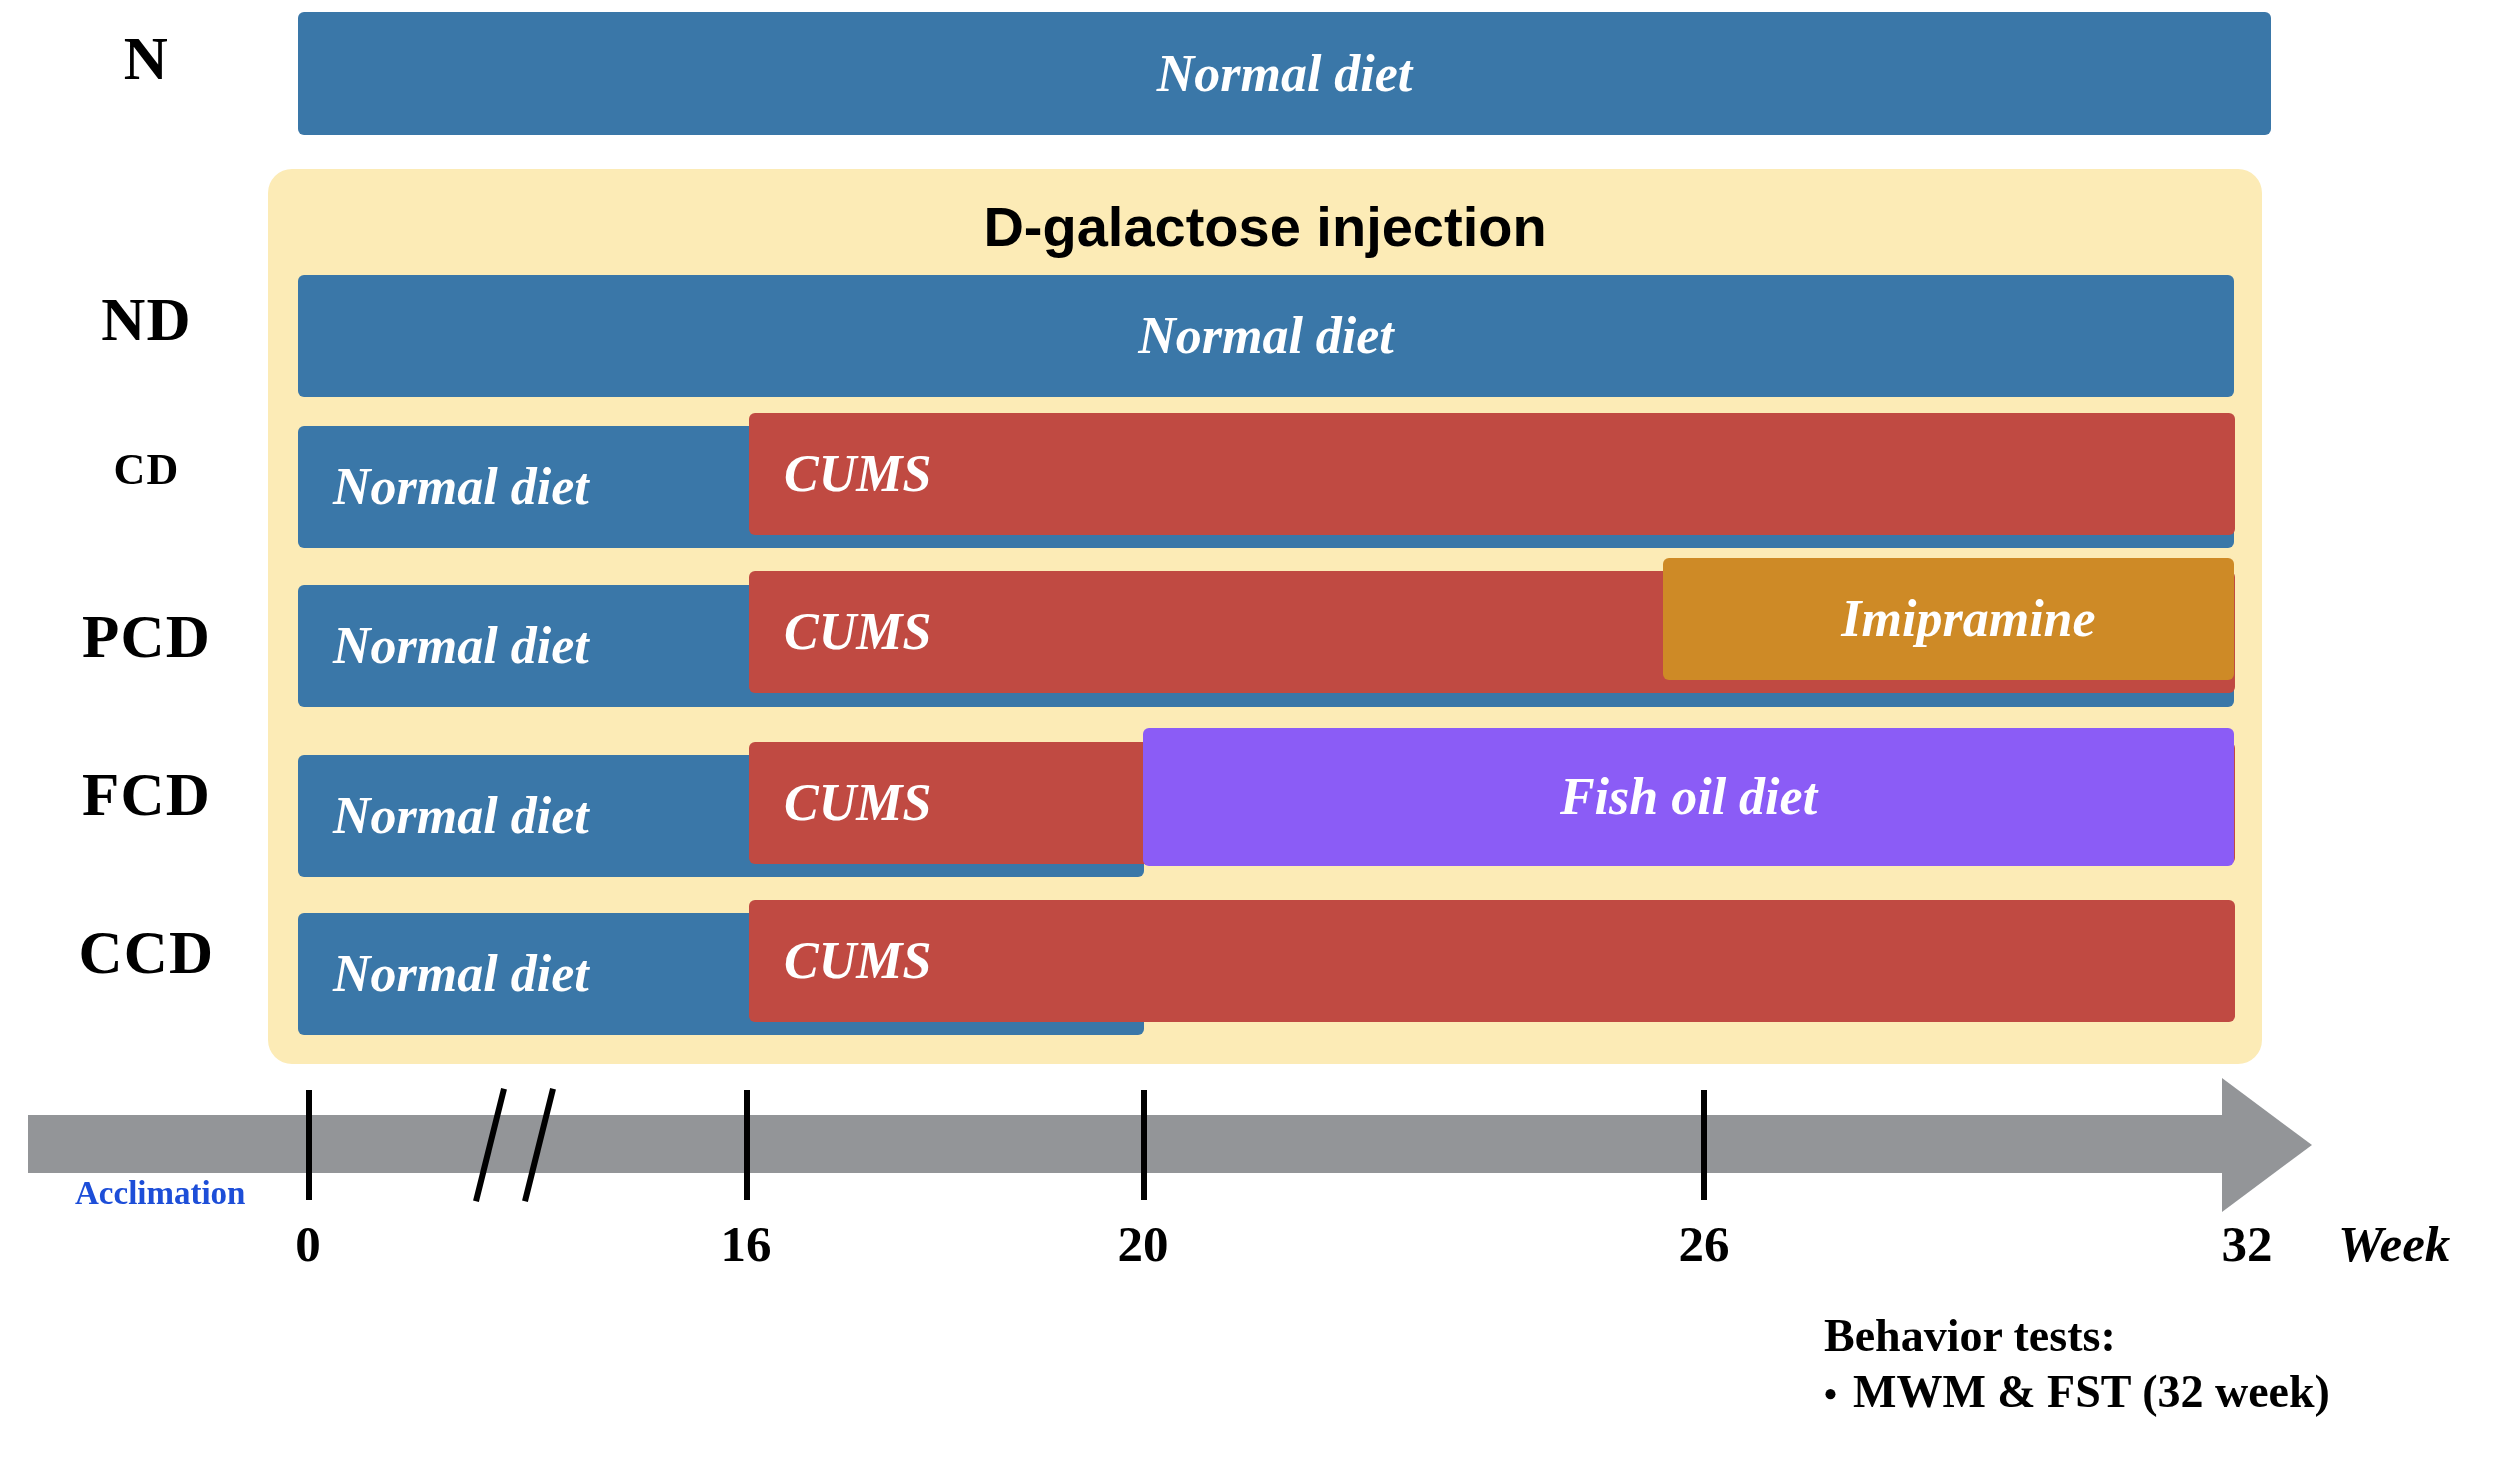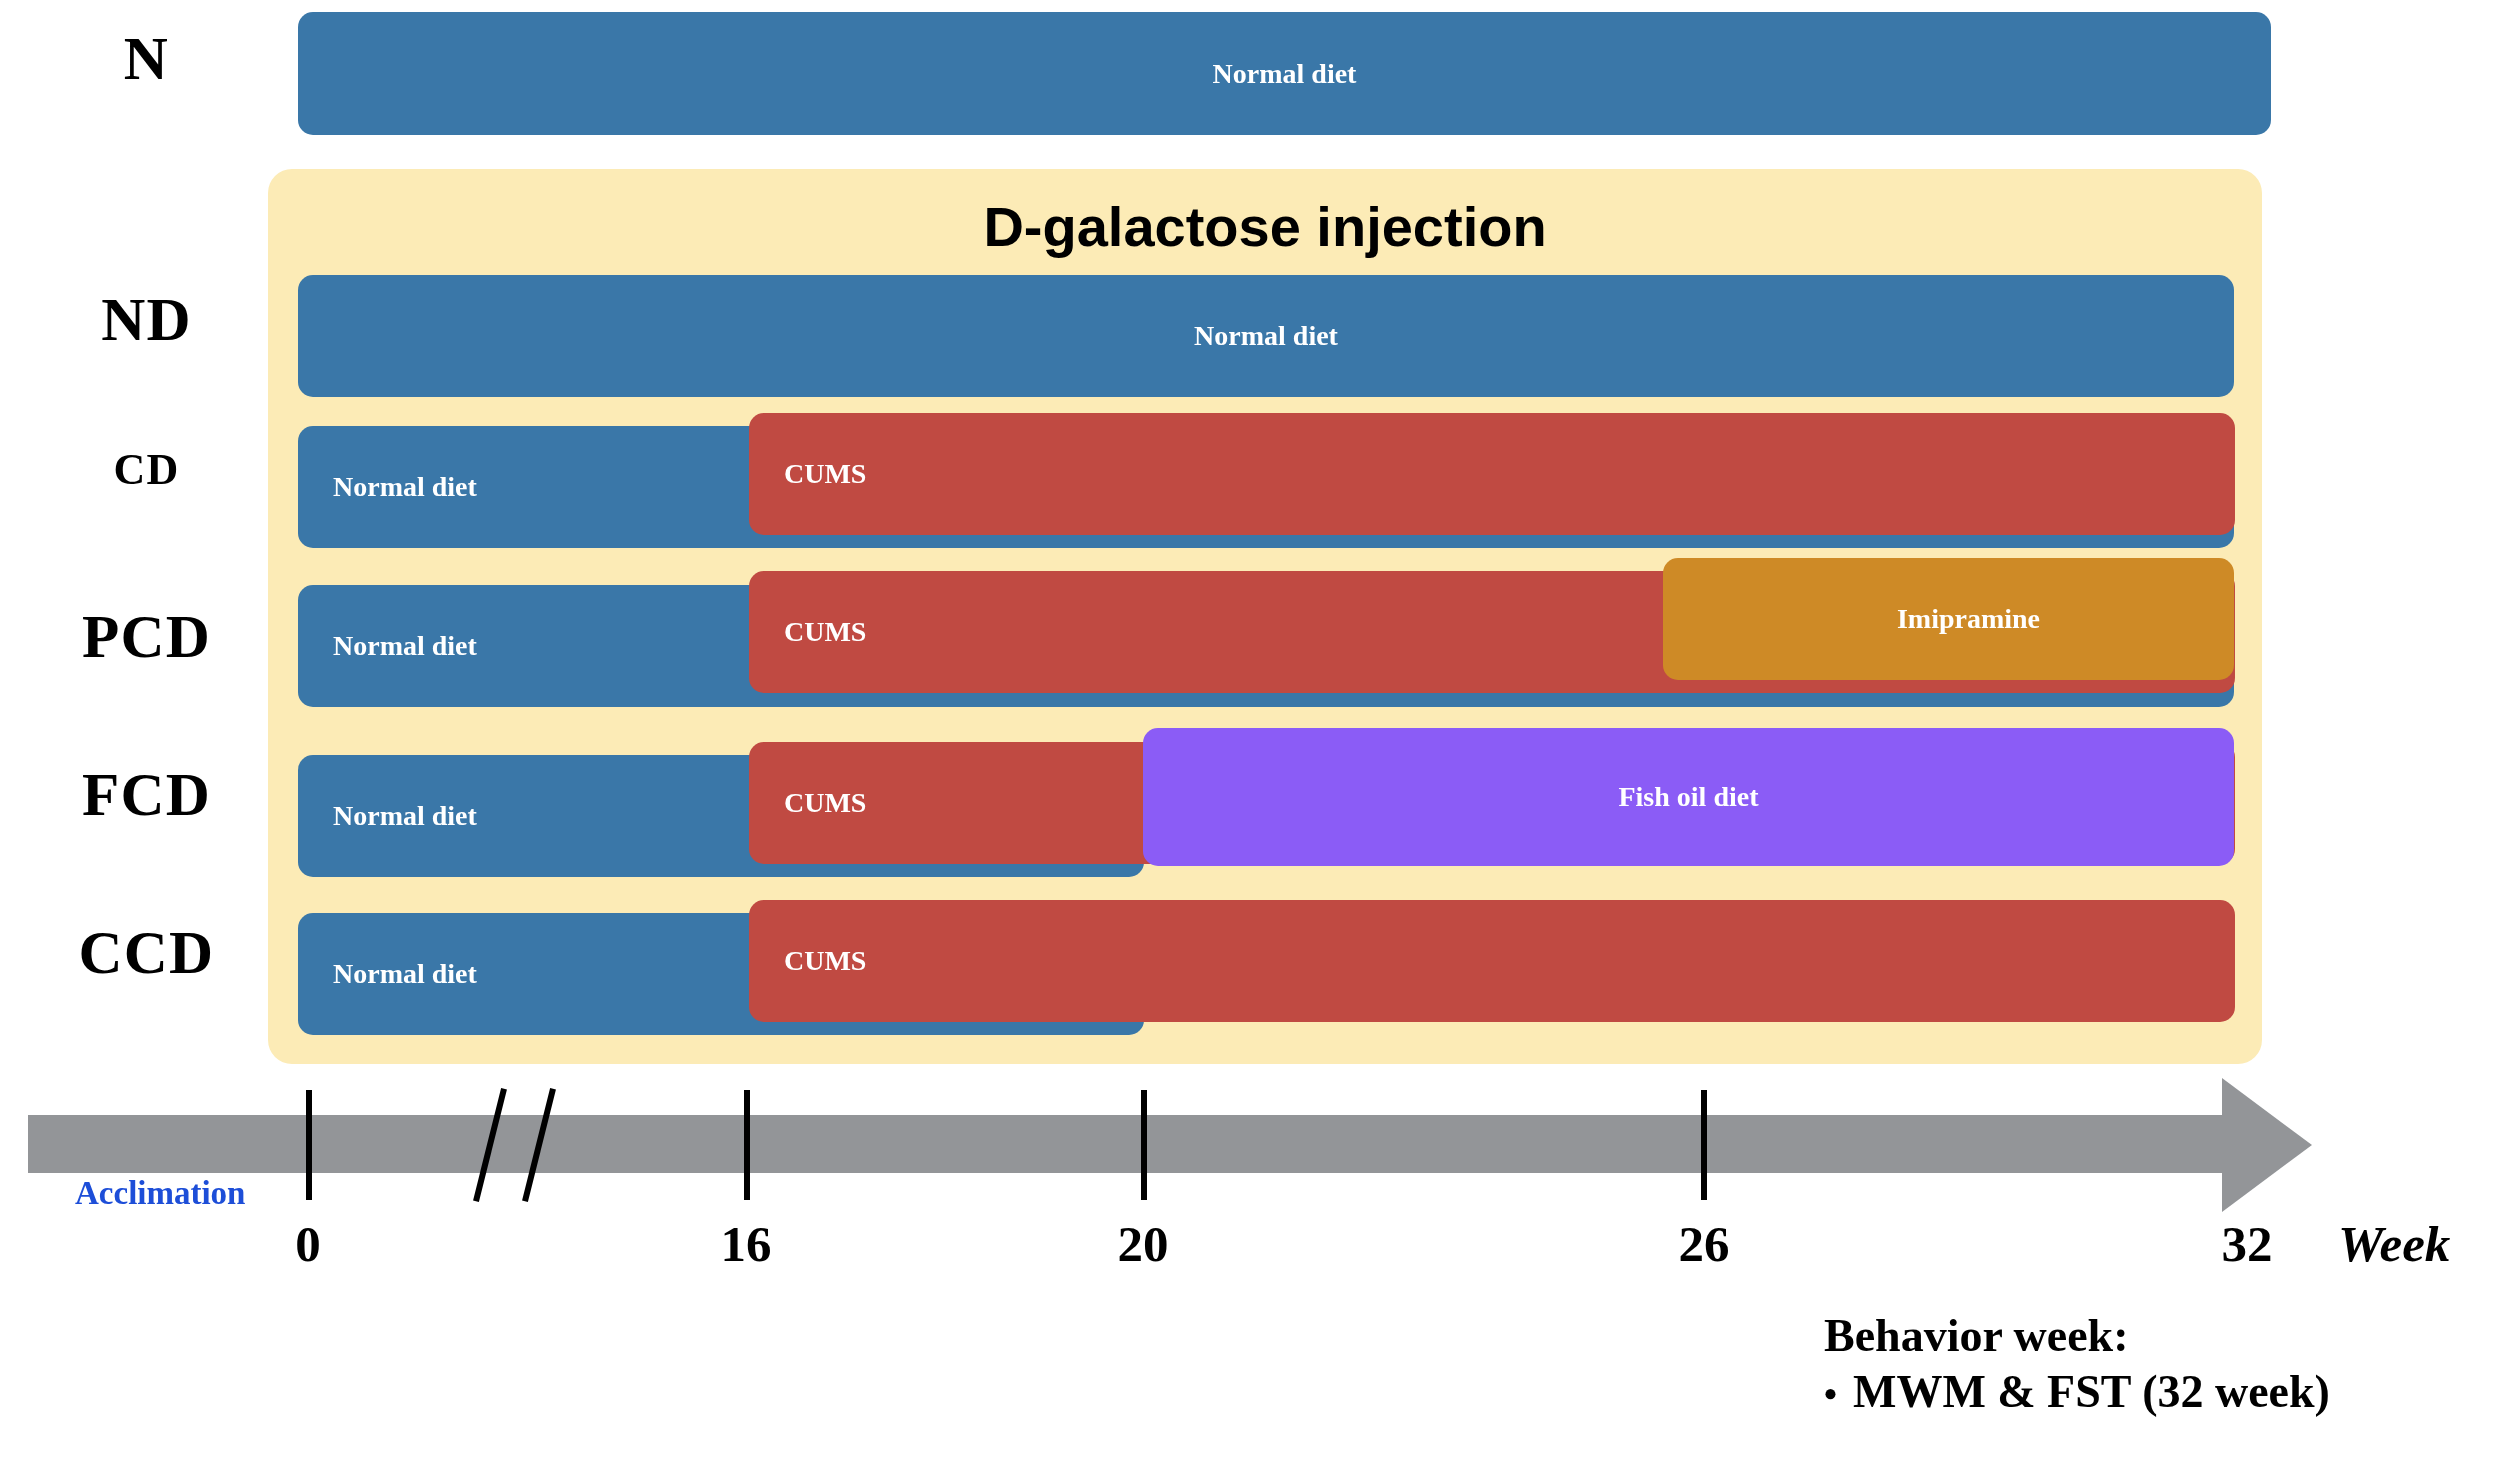--- a/index.html
+++ b/index.html
@@ -35,30 +35,31 @@
     text-align:center;
     font-family:"Liberation Sans", sans-serif;
     font-weight:bold;
     font-size:56px;
     color:#000000;
     white-space:nowrap;
   }
   
   .bar{
     position:absolute;
-    border-radius:15px;
+    border-radius:6px;
     color:#ffffff;
     font-family:"Liberation Serif", serif;
     font-weight:bold;
-    font-size:28px;
+    font-size:52px;
     display:flex;
     align-items:center;
     box-sizing:border-box;
     line-height:1;
     white-space:nowrap;
+    font-style:italic;
   }
   .bar.center{justify-content:center;}
   .bar.left{justify-content:flex-start;padding-left:35px;}
   
   #axis-shaft{
     position:absolute;
     left:28px; top:1115px;
     width:2210px; height:58px;
     background:#939598;
   }
@@ -177,21 +178,21 @@
   <div class="tick-label" style="left:746px;">16</div>
   <div class="tick-label" style="left:1143px;">20</div>
   <div class="tick-label" style="left:1704px;">26</div>
   <div class="tick-label" style="left:2247px;">32</div>
 
   <div id="week-unit">Week</div>
 
   <div id="acclimation">Acclimation</div>
 
   <div id="behavior">
-    <div>Behavior week:</div>
+    <div>Behavior tests:</div>
     <div class="bullet-row">
       <span class="dot">•</span>
       <span>MWM &amp; FST (32 week)</span>
     </div>
   </div>
 
 </div>
 
 
 </body></html>

